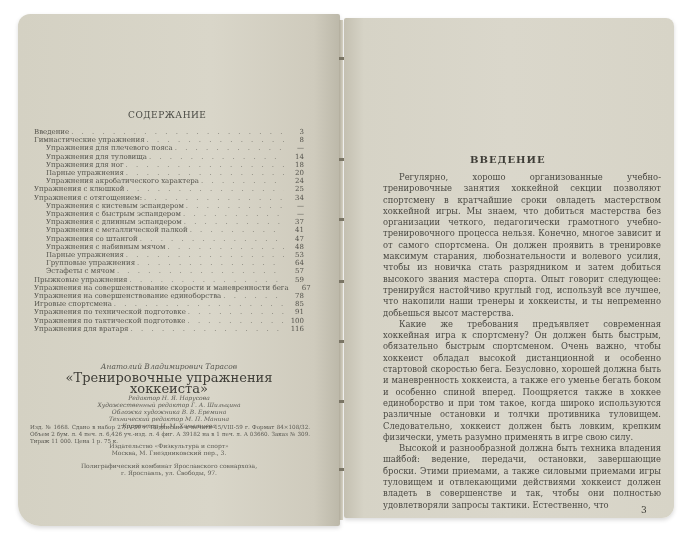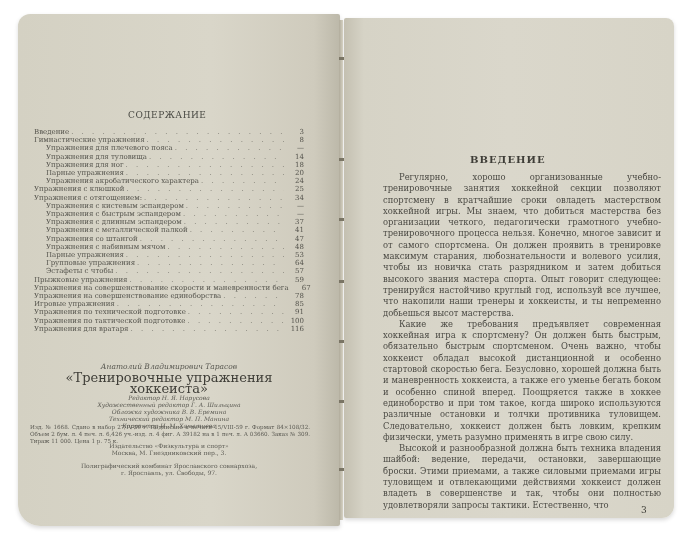--- a/index.html
+++ b/index.html
@@ -130,41 +130,41 @@
         <span class="lbl">Парные упражнения</span>
         <span class="dots">. . . . . . . . . . . . . . . . . . . . . . . . . . . . . . . .</span>
         <span class="pg">53</span>
       </div>
       <div class="toc-row ind1">
         <span class="lbl">Групповые упражнения</span>
         <span class="dots">. . . . . . . . . . . . . . . . . . . . . . . . . . . . . . . .</span>
         <span class="pg">64</span>
       </div>
       <div class="toc-row ind1">
-        <span class="lbl">Эстафеты с чтобы</span>
+        <span class="lbl">Эстафеты с мячом</span>
         <span class="dots">. . . . . . . . . . . . . . . . . . . . . . . . . . . . . . . .</span>
         <span class="pg">57</span>
       </div>
       <div class="toc-row">
         <span class="lbl">Прыжковые упражнения</span>
         <span class="dots">. . . . . . . . . . . . . . . . . . . . . . . . . . . . . . . .</span>
         <span class="pg">59</span>
       </div>
       <div class="toc-row">
         <span class="lbl">Упражнения на совершенствование скорости и маневренности бега</span>
         <span class="dots">. . . . . . . . . . . . . . . . . . . . . . . . . . . . . . . .</span>
         <span class="pg">67</span>
       </div>
       <div class="toc-row">
         <span class="lbl">Упражнения на совершенствование единоборства</span>
         <span class="dots">. . . . . . . . . . . . . . . . . . . . . . . . . . . . . . . .</span>
         <span class="pg">78</span>
       </div>
       <div class="toc-row">
-        <span class="lbl">Игровые упражнения</span>
+        <span class="lbl">Игровые спортсмена</span>
         <span class="dots">. . . . . . . . . . . . . . . . . . . . . . . . . . . . . . . .</span>
         <span class="pg">85</span>
       </div>
       <div class="toc-row">
         <span class="lbl">Упражнения по технической подготовке</span>
         <span class="dots">. . . . . . . . . . . . . . . . . . . . . . . . . . . . . . . .</span>
         <span class="pg">91</span>
       </div>
       <div class="toc-row">
         <span class="lbl">Упражнения по тактической подготовке</span>

